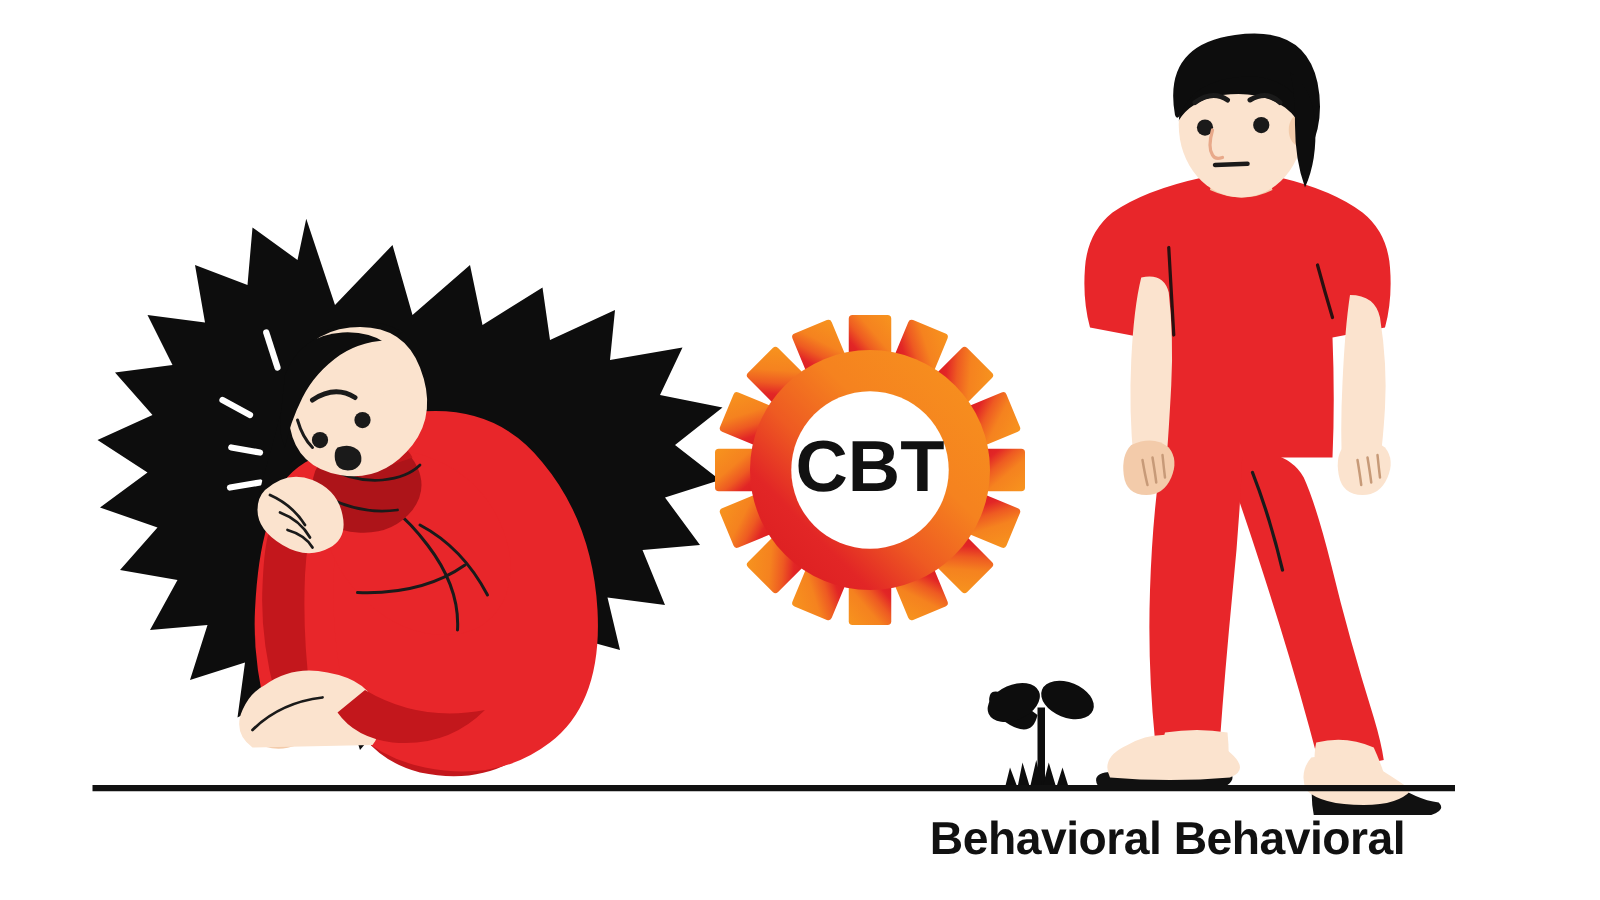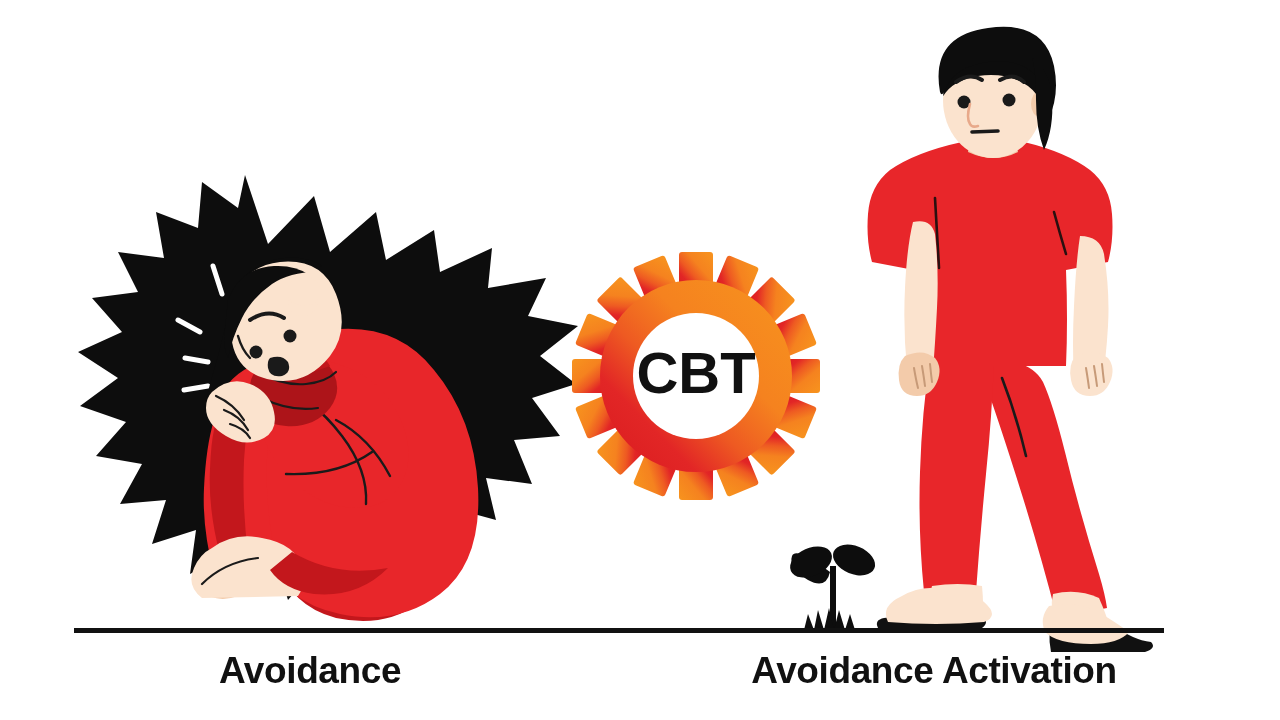--- a/index.html
+++ b/index.html
@@ -331,17 +331,16 @@
 
       <path d="M 970 104 q -4 14 0 20 q 2 4 8 2" stroke="#E8A98A" stroke-width="2.6" fill="none" stroke-linecap="round"></path>
 
       <path d="M 972 132 l 26 -1" stroke="#1A1A1A" stroke-width="3.6" fill="none" stroke-linecap="round"></path>
     </g>
 
     <rect x="74" y="628" width="1133" height="5" fill="#111111"></rect>
 
   </svg>
 
-  <div class="caption" id="caption-left">Avoidance</div>
-
-  <div class="caption" id="caption-right">Avoidance Activation</div>
+
+  <div class="caption" id="caption-right">Behavioral Behavioral</div>
 
 </div>
 
 </body></html>

